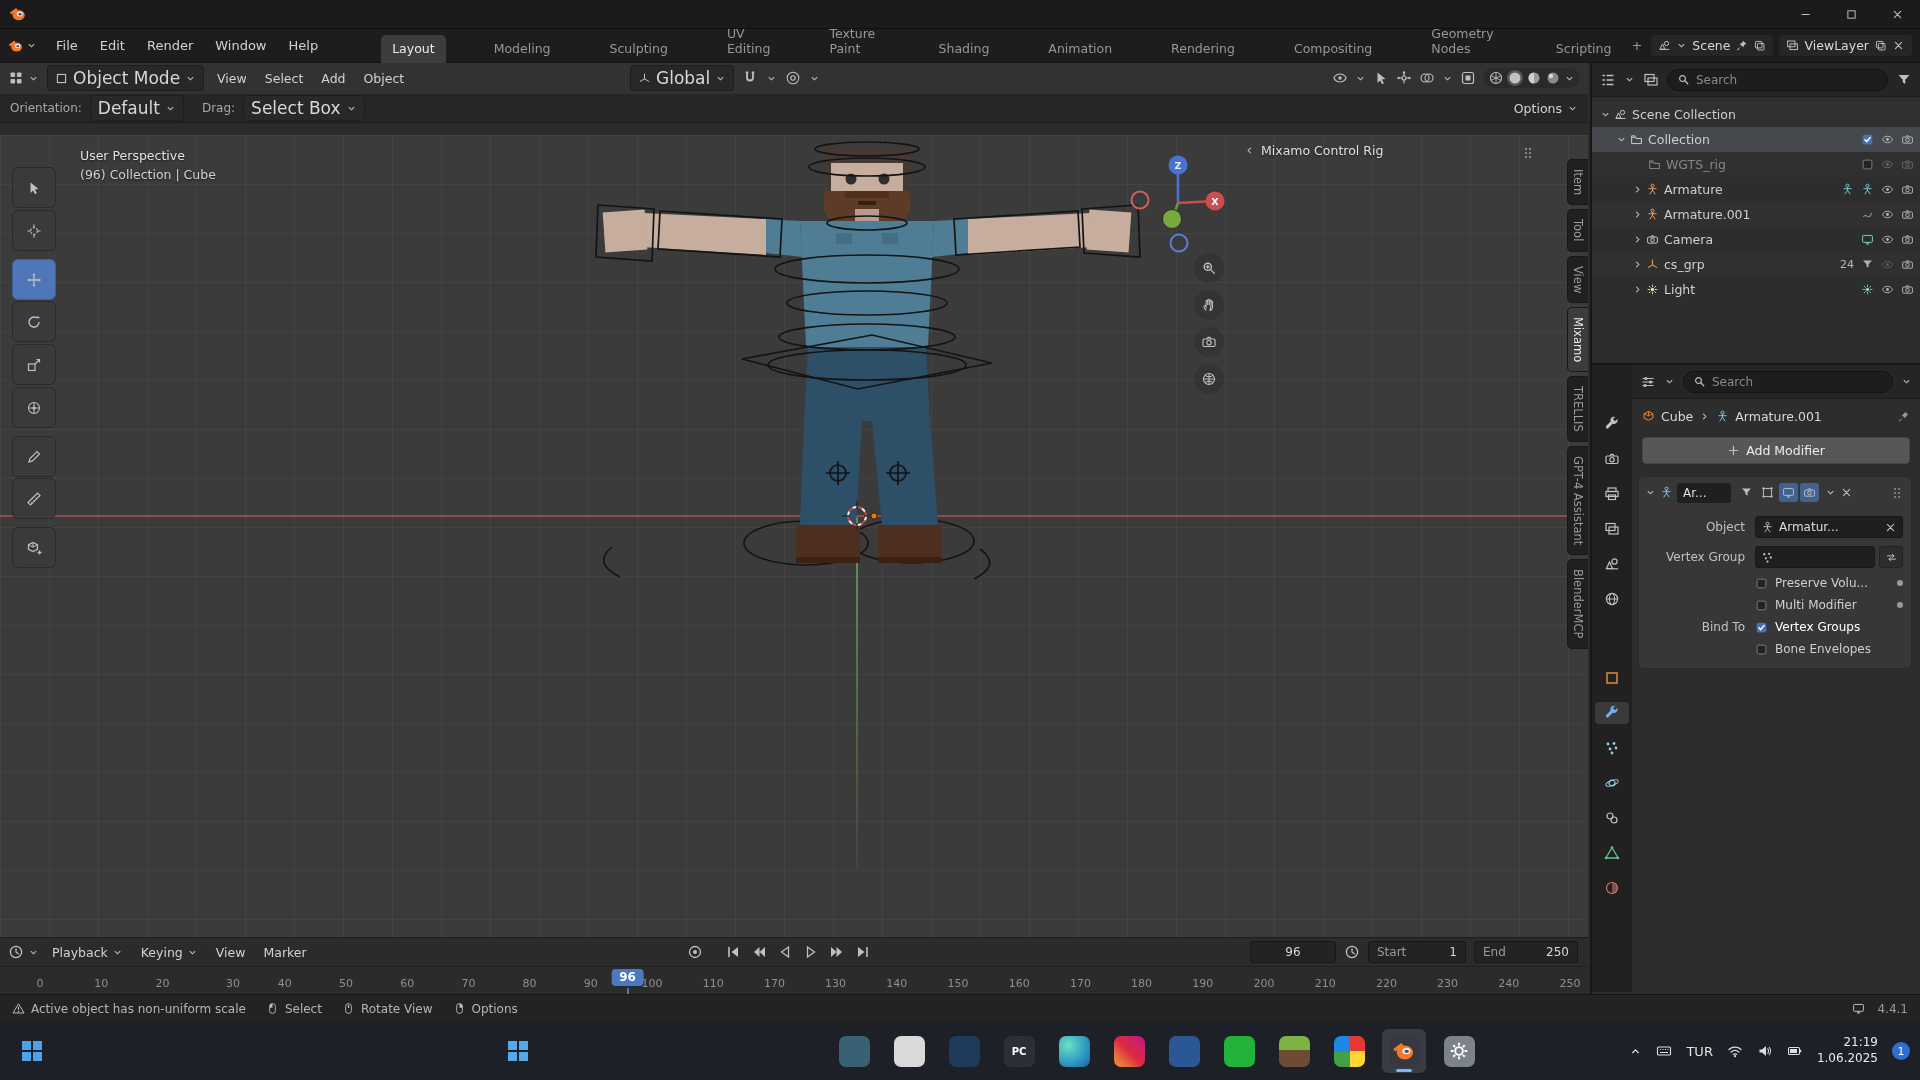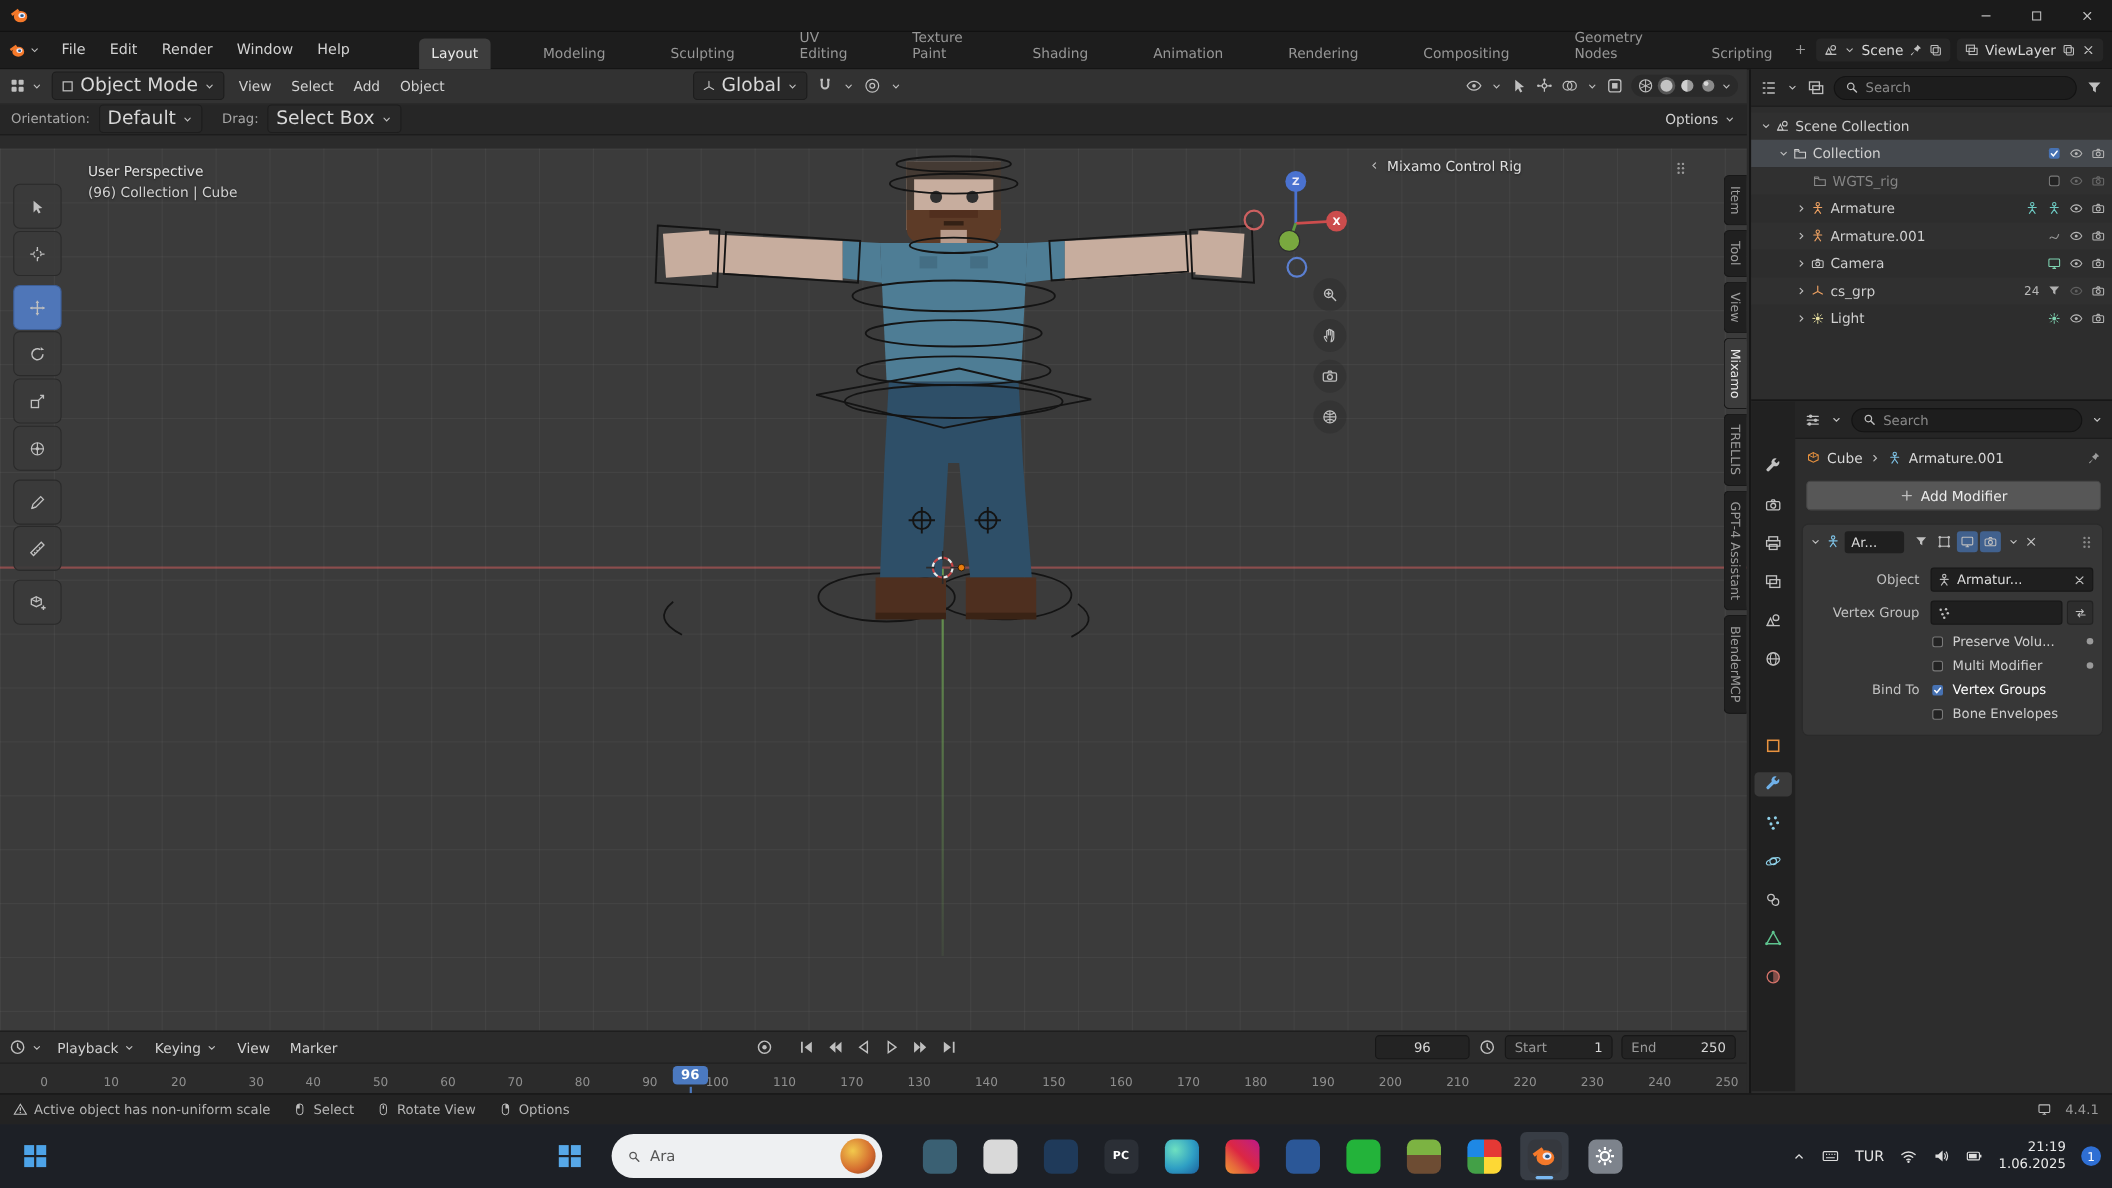--- a/index.html
+++ b/index.html
@@ -1540,30 +1540,20 @@
         <i></i>
         <i></i>
         <i></i>
       </span>
     <span class="start2">
         <i></i>
         <i></i>
         <i></i>
         <i></i>
       </span>
-    <span class="tb-search">
-      <span class="ic sm" style="color:#555;">
-          <svg viewBox="0 0 16 16">
-            <circle cx="6.8" cy="6.8" r="3.6" fill="none" stroke="currentColor" stroke-width="1.4"></circle>
-            <path d="M9.6 9.6l3.6 3.6" stroke="currentColor" stroke-width="1.6" stroke-linecap="round"></path>
-          </svg>
-        </span>
-      <input placeholder="Ara" style="">
-      <span class="tb-food"></span>
-    </span>
     <span class="tb-apps" id="tb-apps">
         <span class="tb-app">
           <span class="tb-glyph" style="background:#3a6073"></span>
         </span>
         <span class="tb-app">
           <span class="tb-glyph" style="background:#d9d9d9"></span>
         </span>
         <span class="tb-app">
           <span class="tb-glyph" style="background:#1f3a5a"></span>
         </span>

